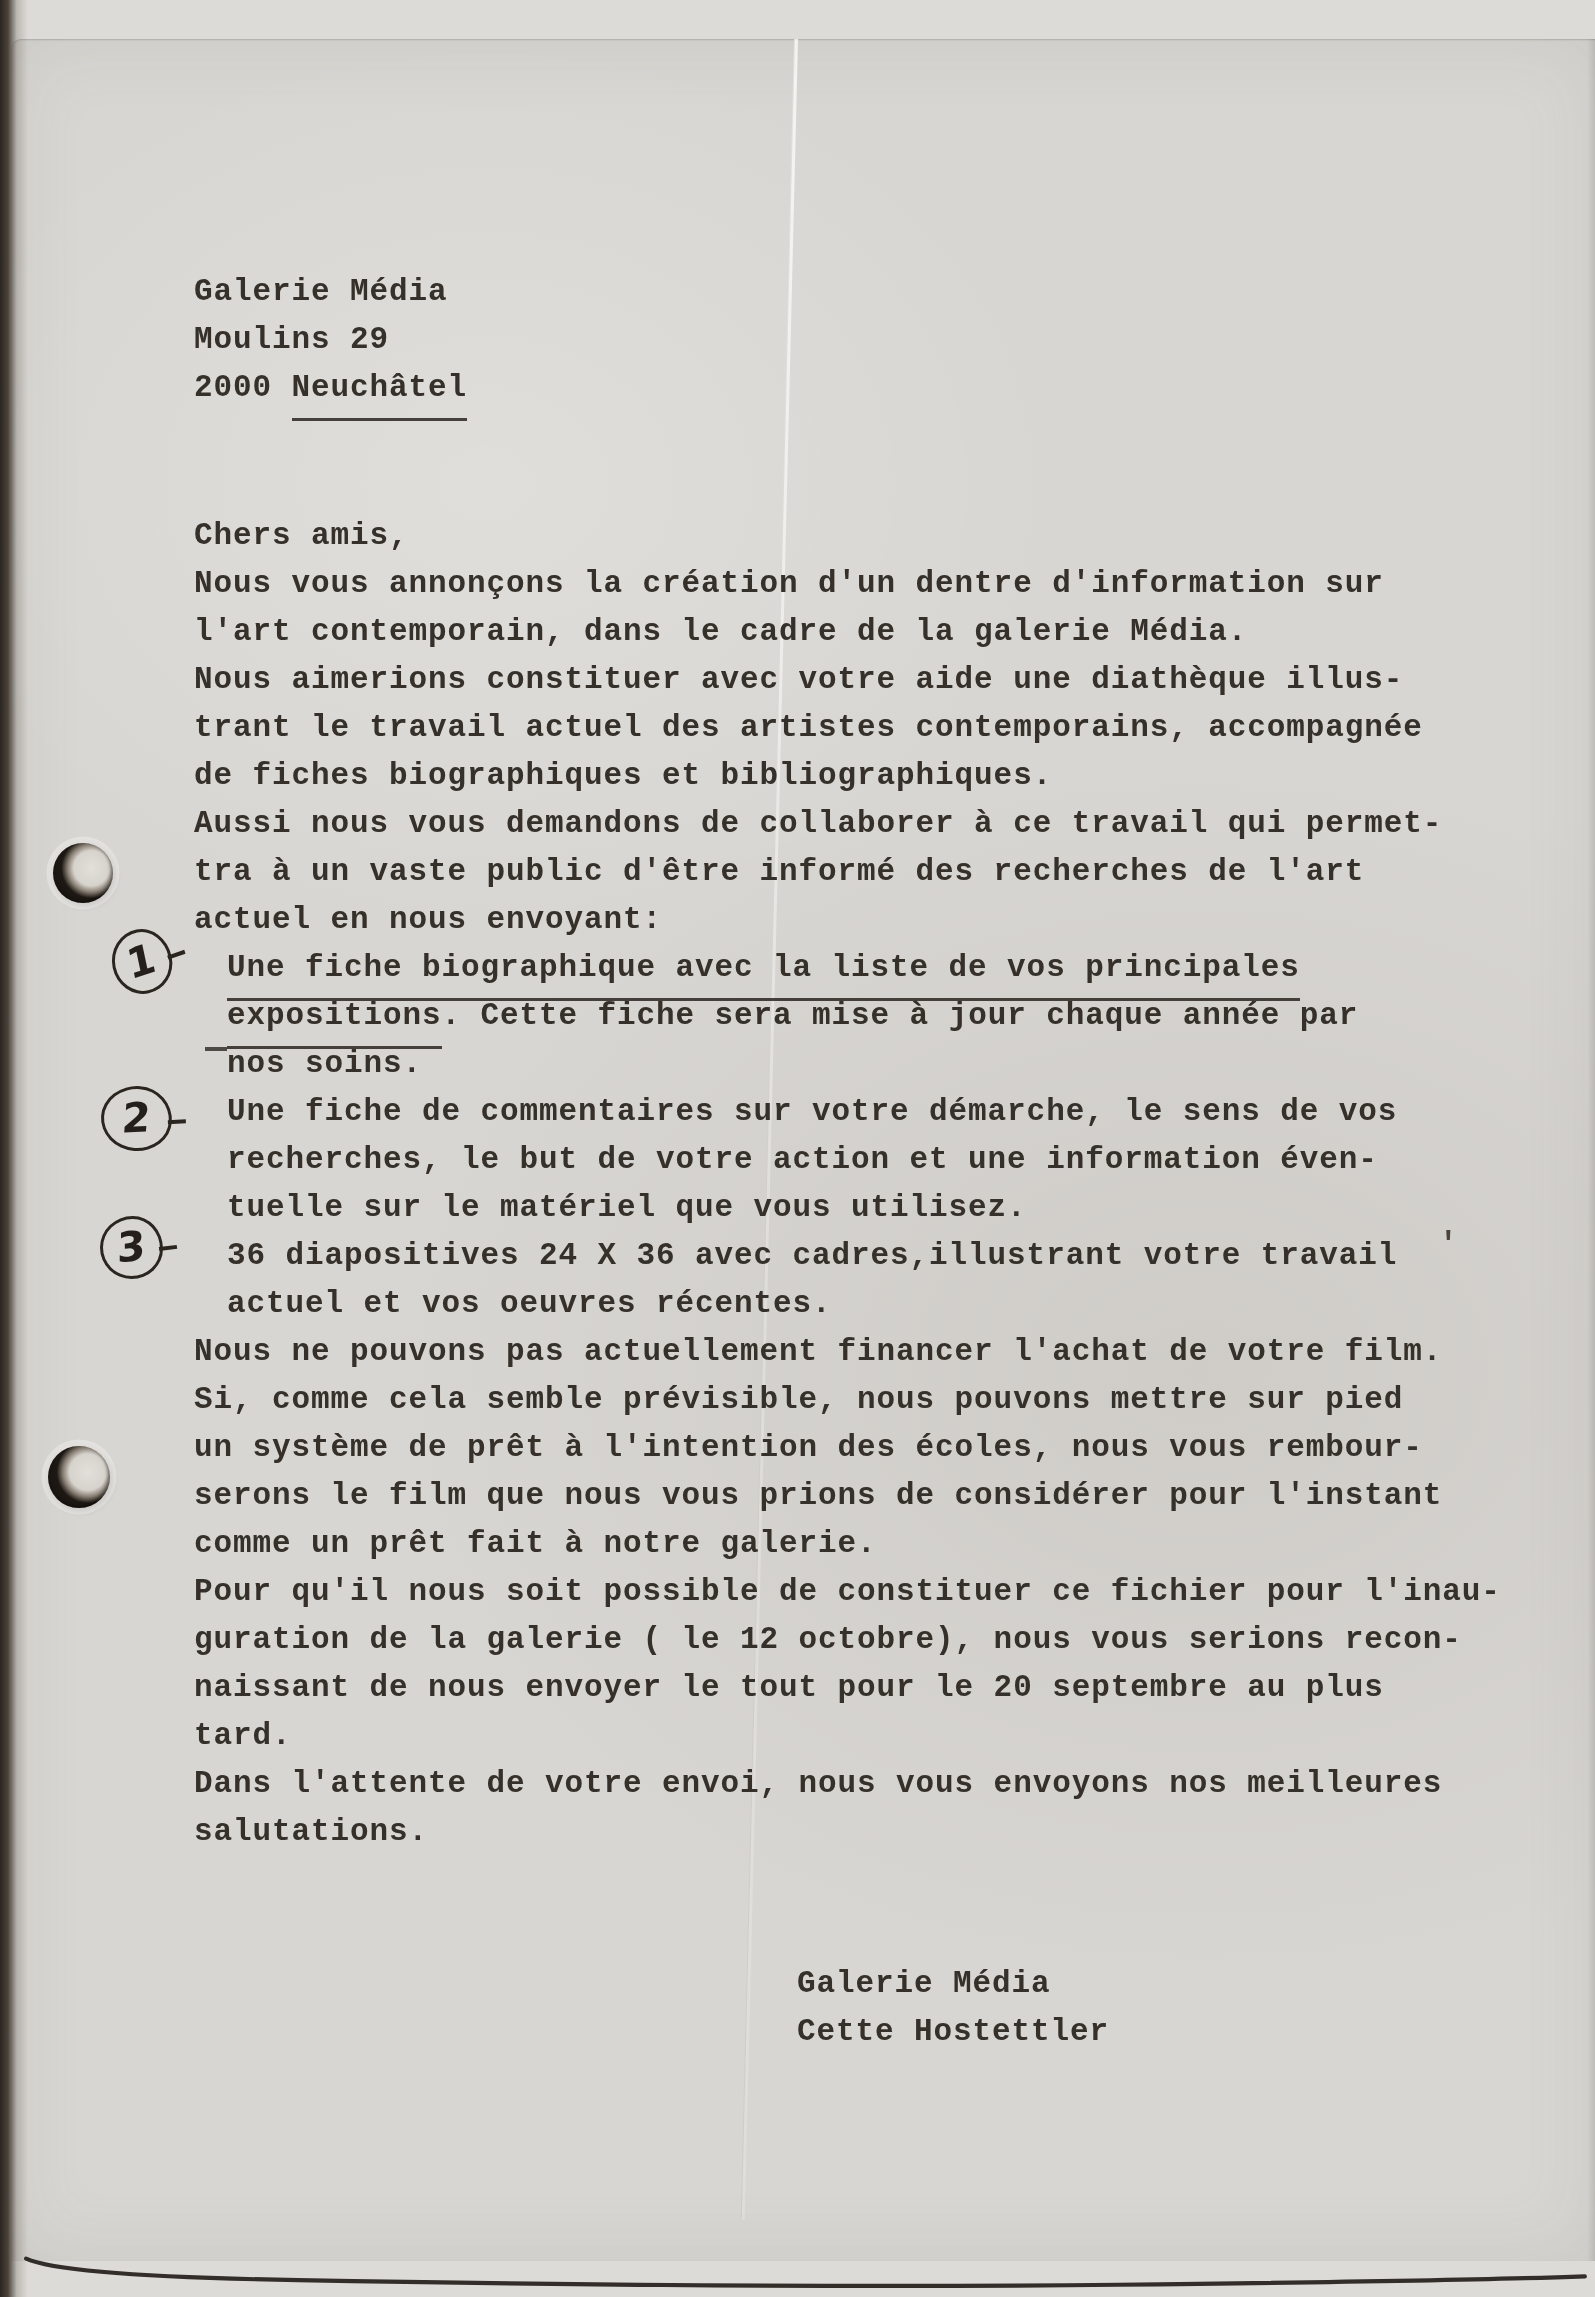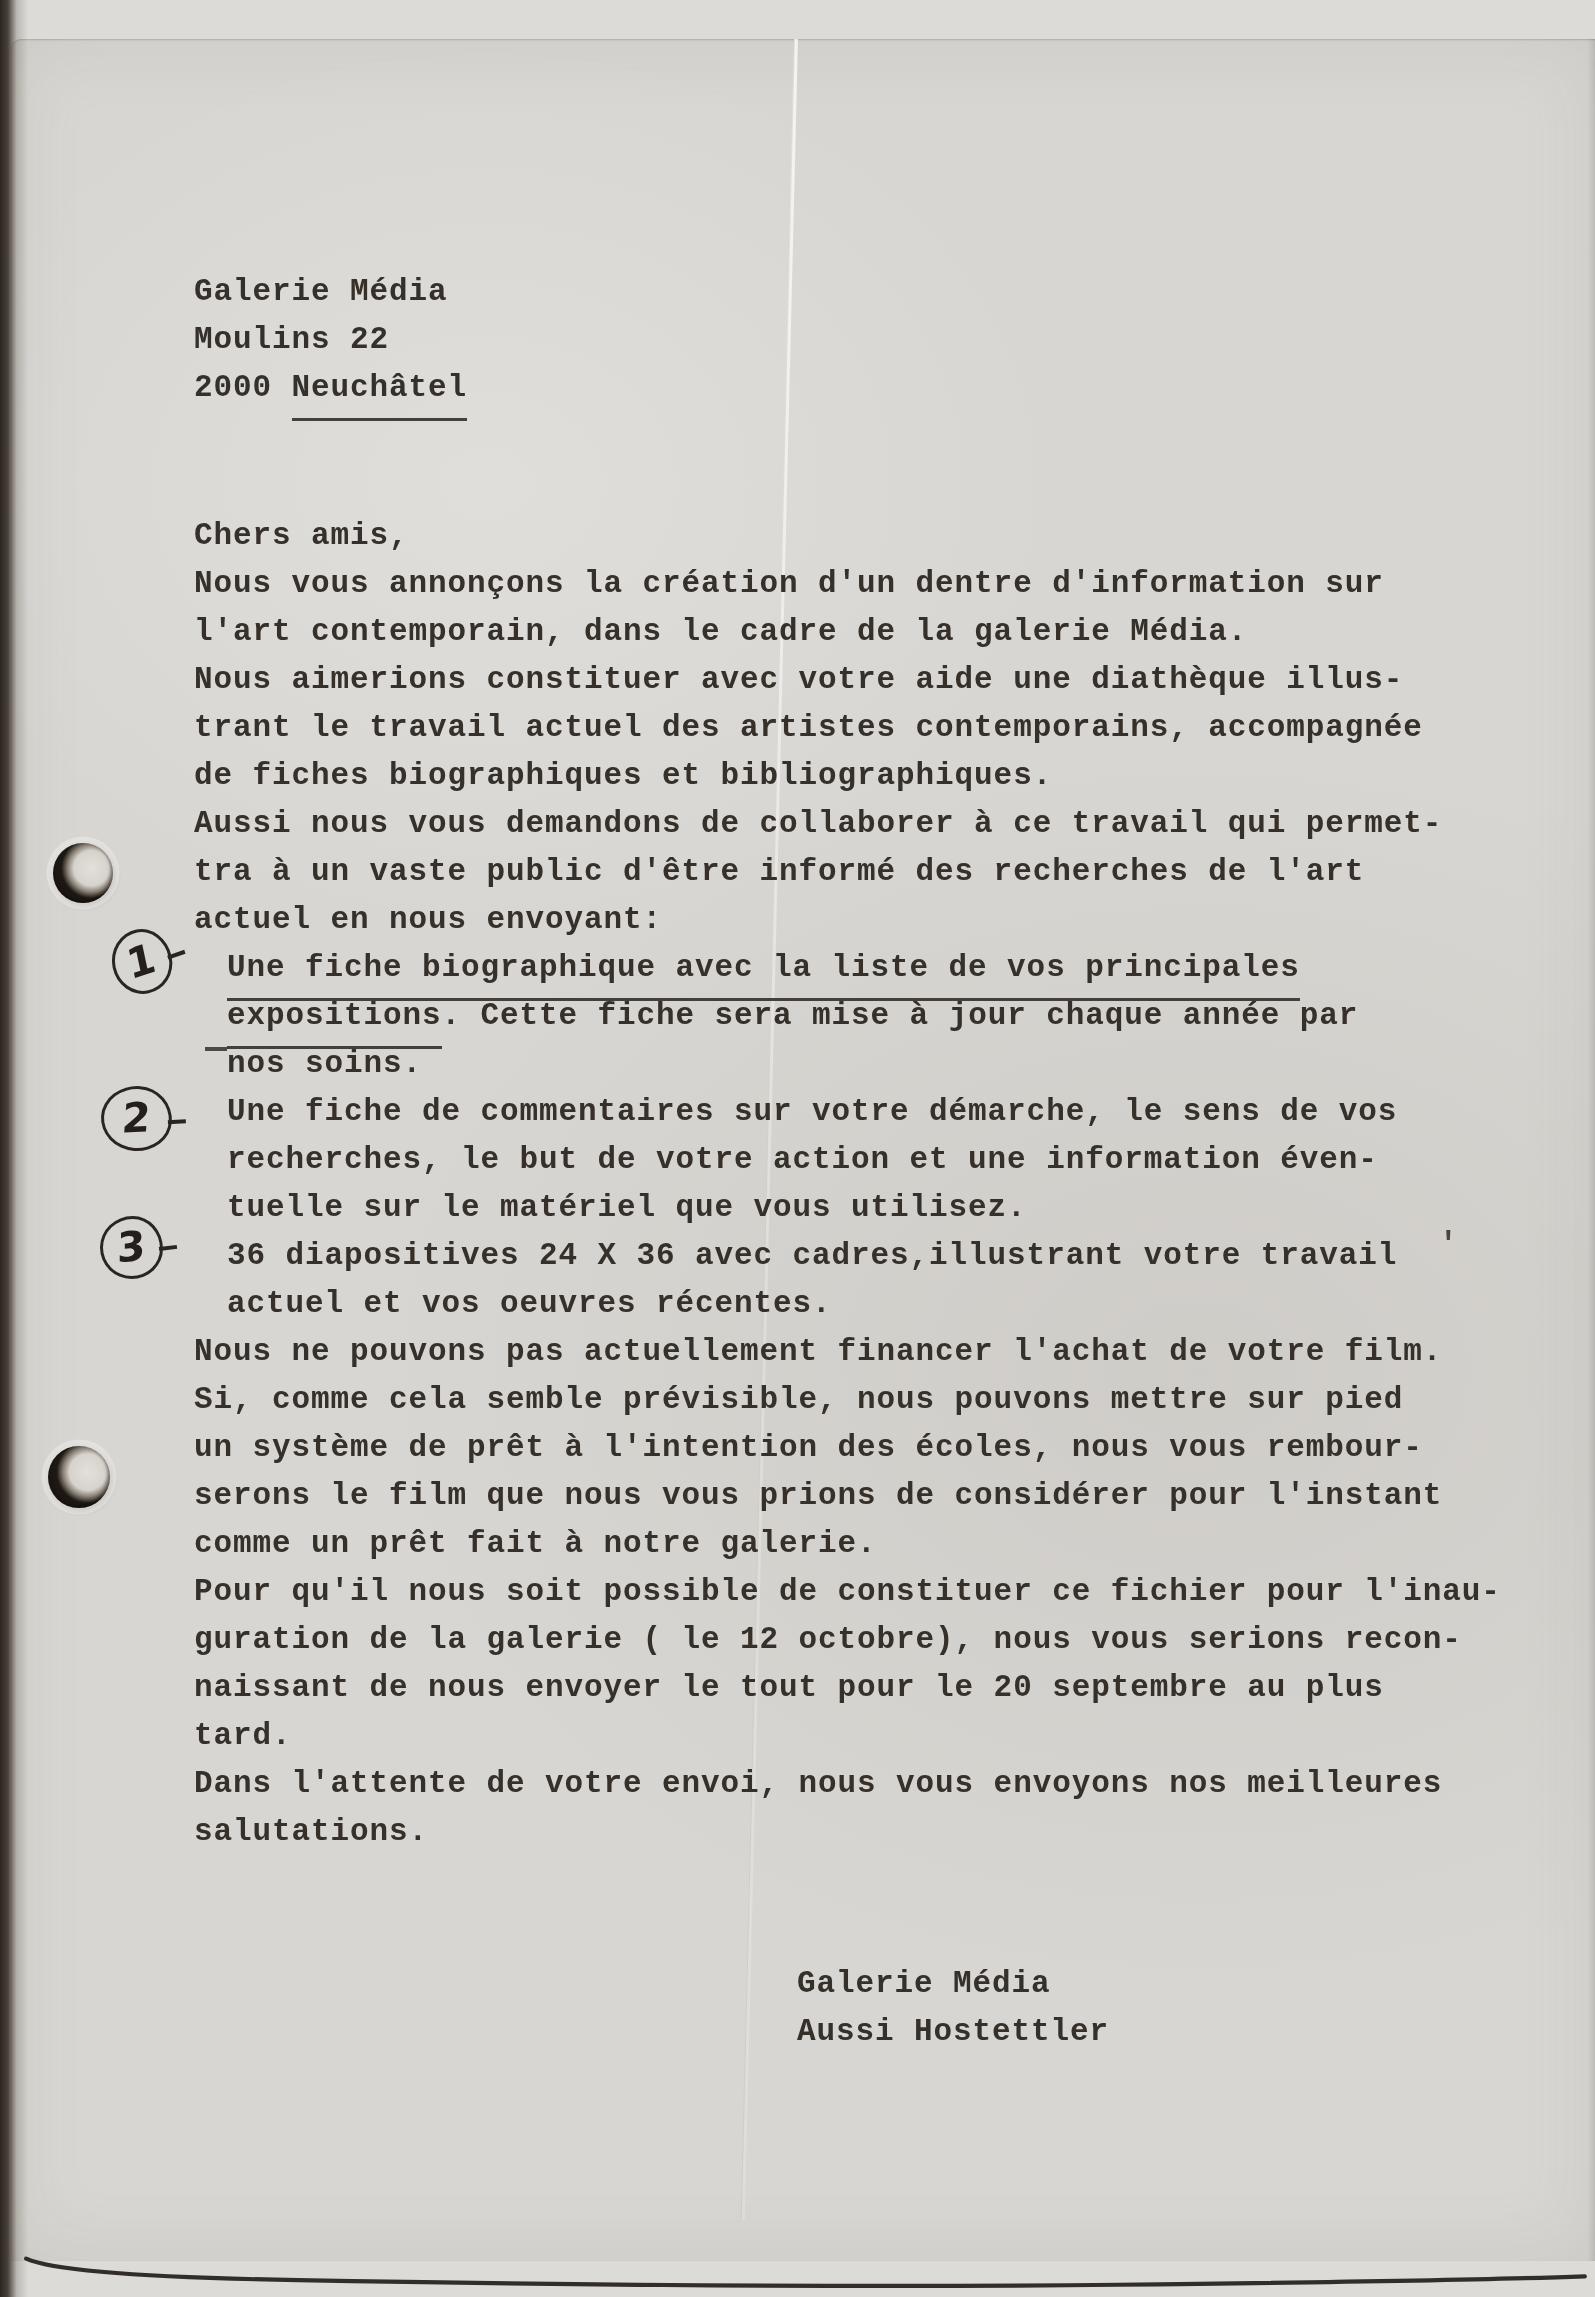--- a/index.html
+++ b/index.html
@@ -72,20 +72,20 @@
   <path d="M 28 38 Q 70 57 320 61 Q 820 70 1200 66 Q 1560 62 1700 57" fill="none" stroke="#1f1a15" stroke-width="4.5" stroke-linecap="round" opacity="0.9"></path>
 </svg>
 
 <div class="left-edge-strip"></div>
 
 <div id="holes">
     <div class="hole" style="left: 53px; top: 843px; width: 60px; height: 60px;"></div>
     <div class="hole" style="left: 48px; top: 1446px; width: 62px; height: 62px;"></div>
   </div>
 
-<div class="typed" id="address-block" style="left:194px;top:268px;"><div class="line"><span class="seg">Galerie Média</span></div><div class="line"><span class="seg">Moulins 22</span></div><div class="line"><span class="seg">2000 </span><span class="seg ul">Neuchâtel</span></div></div>
+<div class="typed" id="address-block" style="left:194px;top:268px;"><div class="line"><span class="seg">Galerie Média</span></div><div class="line"><span class="seg">Moulins 29</span></div><div class="line"><span class="seg">2000 </span><span class="seg ul">Neuchâtel</span></div></div>
 
 <div class="typed" id="body-block" style="left:194px;top:512px;"><div class="line"><span class="seg">Chers amis,</span></div><div class="line"><span class="seg">Nous vous annonçons la création d'un dentre d'information sur</span></div><div class="line"><span class="seg">l'art contemporain, dans le cadre de la galerie Média.</span></div><div class="line"><span class="seg">Nous aimerions constituer avec votre aide une diathèque illus-</span></div><div class="line"><span class="seg">trant le travail actuel des artistes contemporains, accompagnée</span></div><div class="line"><span class="seg">de fiches biographiques et bibliographiques.</span></div><div class="line"><span class="seg">Aussi nous vous demandons de collaborer à ce travail qui permet-</span></div><div class="line"><span class="seg">tra à un vaste public d'être informé des recherches de l'art</span></div><div class="line"><span class="seg">actuel en nous envoyant:</span></div><div class="line indent"><span class="circle-num" style="width: 60px; height: 65px; left: -82px; top: -15px; transform: rotate(-12deg);"><span class="digit">1</span></span><span class="seg ul">Une fiche biographique avec la liste de vos principales</span></div><div class="line indent"><span class="seg ul ext">expositions</span><span class="seg">. Cette fiche sera mise à jour chaque année par</span></div><div class="line indent"><span class="seg">nos soins.</span></div><div class="line indent"><span class="circle-num" style="width: 71px; height: 65px; left: -93px; top: -1.9px; transform: rotate(4deg);"><span class="digit">2</span></span><span class="seg">Une fiche de commentaires sur votre démarche, le sens de vos</span></div><div class="line indent"><span class="seg">recherches, le but de votre action et une information éven-</span></div><div class="line indent"><span class="seg">tuelle sur le matériel que vous utilisez.</span></div><div class="line indent"><span class="circle-num" style="width: 63px; height: 63px; left: -94px; top: -16px; transform: rotate(0deg);"><span class="digit">3</span></span><span class="seg">36 diapositives 24 X 36 avec cadres,illustrant votre travail</span></div><div class="line indent"><span class="seg">actuel et vos oeuvres récentes.</span></div><div class="line"><span class="seg">Nous ne pouvons pas actuellement financer l'achat de votre film.</span></div><div class="line"><span class="seg">Si, comme cela semble prévisible, nous pouvons mettre sur pied</span></div><div class="line"><span class="seg">un système de prêt à l'intention des écoles, nous vous rembour-</span></div><div class="line"><span class="seg">serons le film que nous vous prions de considérer pour l'instant</span></div><div class="line"><span class="seg">comme un prêt fait à notre galerie.</span></div><div class="line"><span class="seg">Pour qu'il nous soit possible de constituer ce fichier pour l'inau-</span></div><div class="line"><span class="seg">guration de la galerie ( le 12 octobre), nous vous serions recon-</span></div><div class="line"><span class="seg">naissant de nous envoyer le tout pour le 20 septembre au plus</span></div><div class="line"><span class="seg">tard.</span></div><div class="line"><span class="seg">Dans l'attente de votre envoi, nous vous envoyons nos meilleures</span></div><div class="line"><span class="seg">salutations.</span></div></div>
 
-<div class="typed" id="signature-block" style="left:797px;top:1960px;"><div class="line"><span class="seg">Galerie Média</span></div><div class="line"><span class="seg">Aussi Hostettler</span></div></div>
+<div class="typed" id="signature-block" style="left:797px;top:1960px;"><div class="line"><span class="seg">Galerie Média</span></div><div class="line"><span class="seg">Cette Hostettler</span></div></div>
 
 <span class="stray-mark" id="stray-mark" style="left: 1439px; top: 1227px;">'</span>
 
 
 </body></html>

